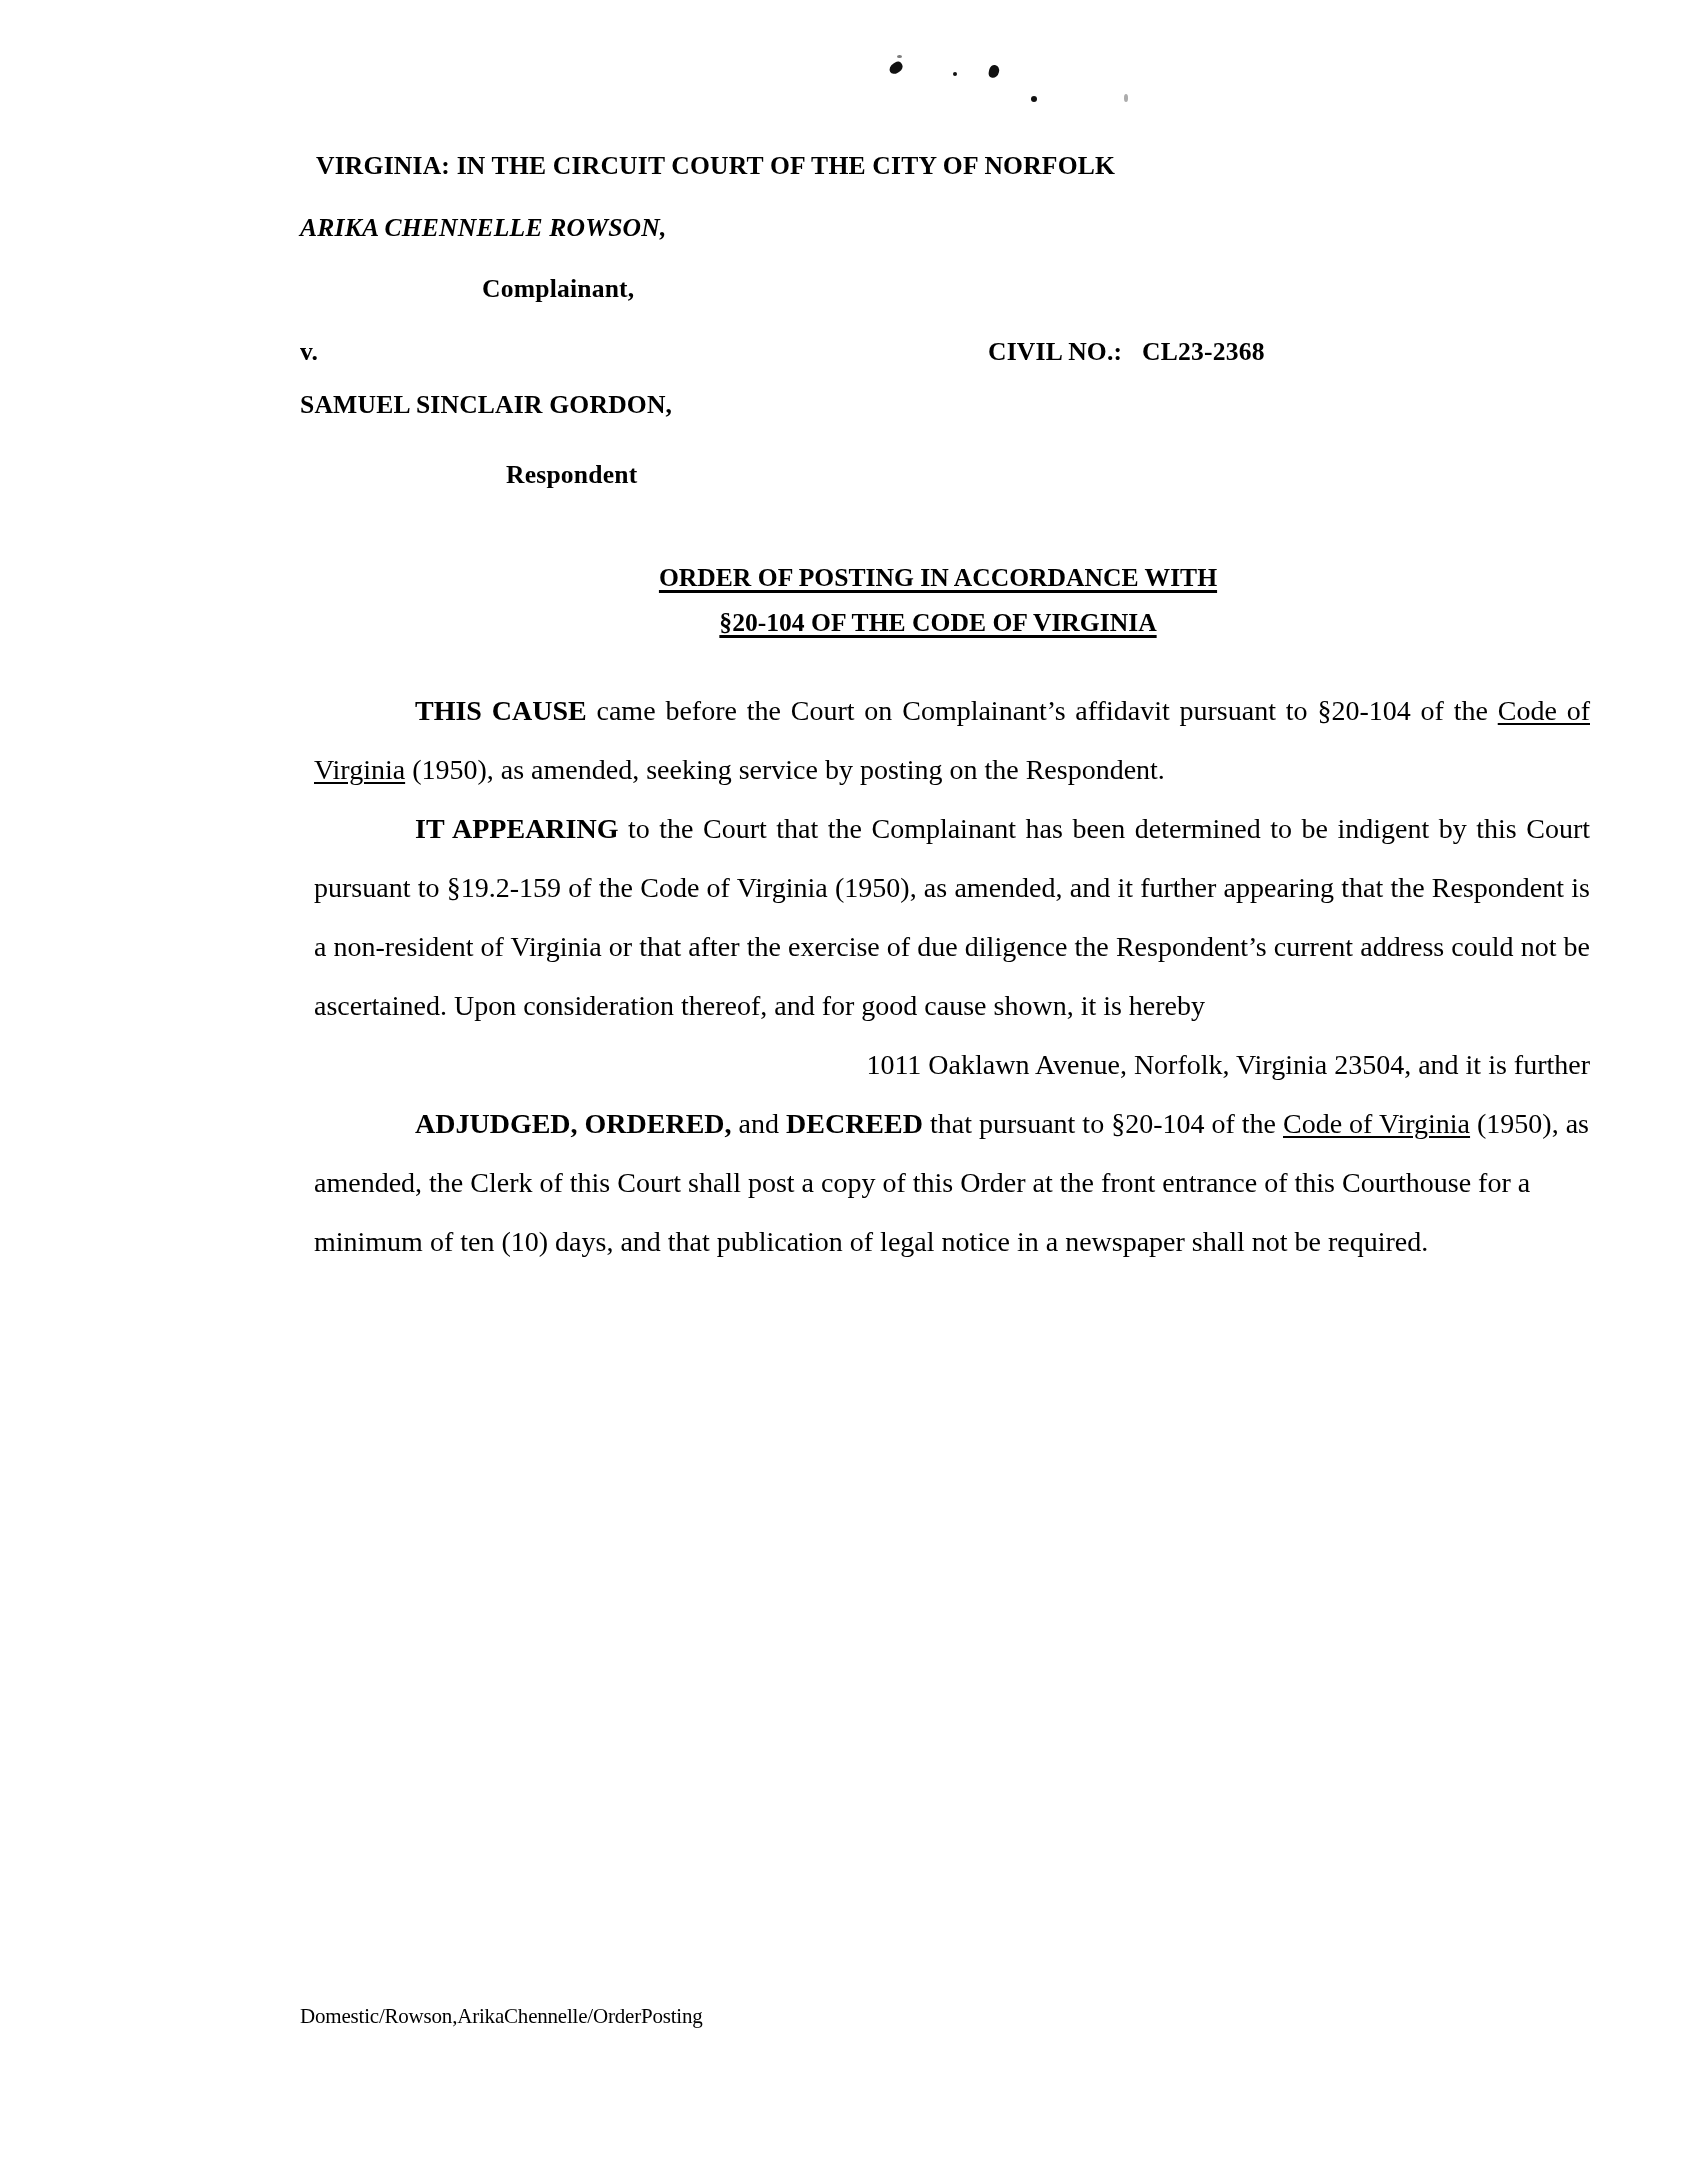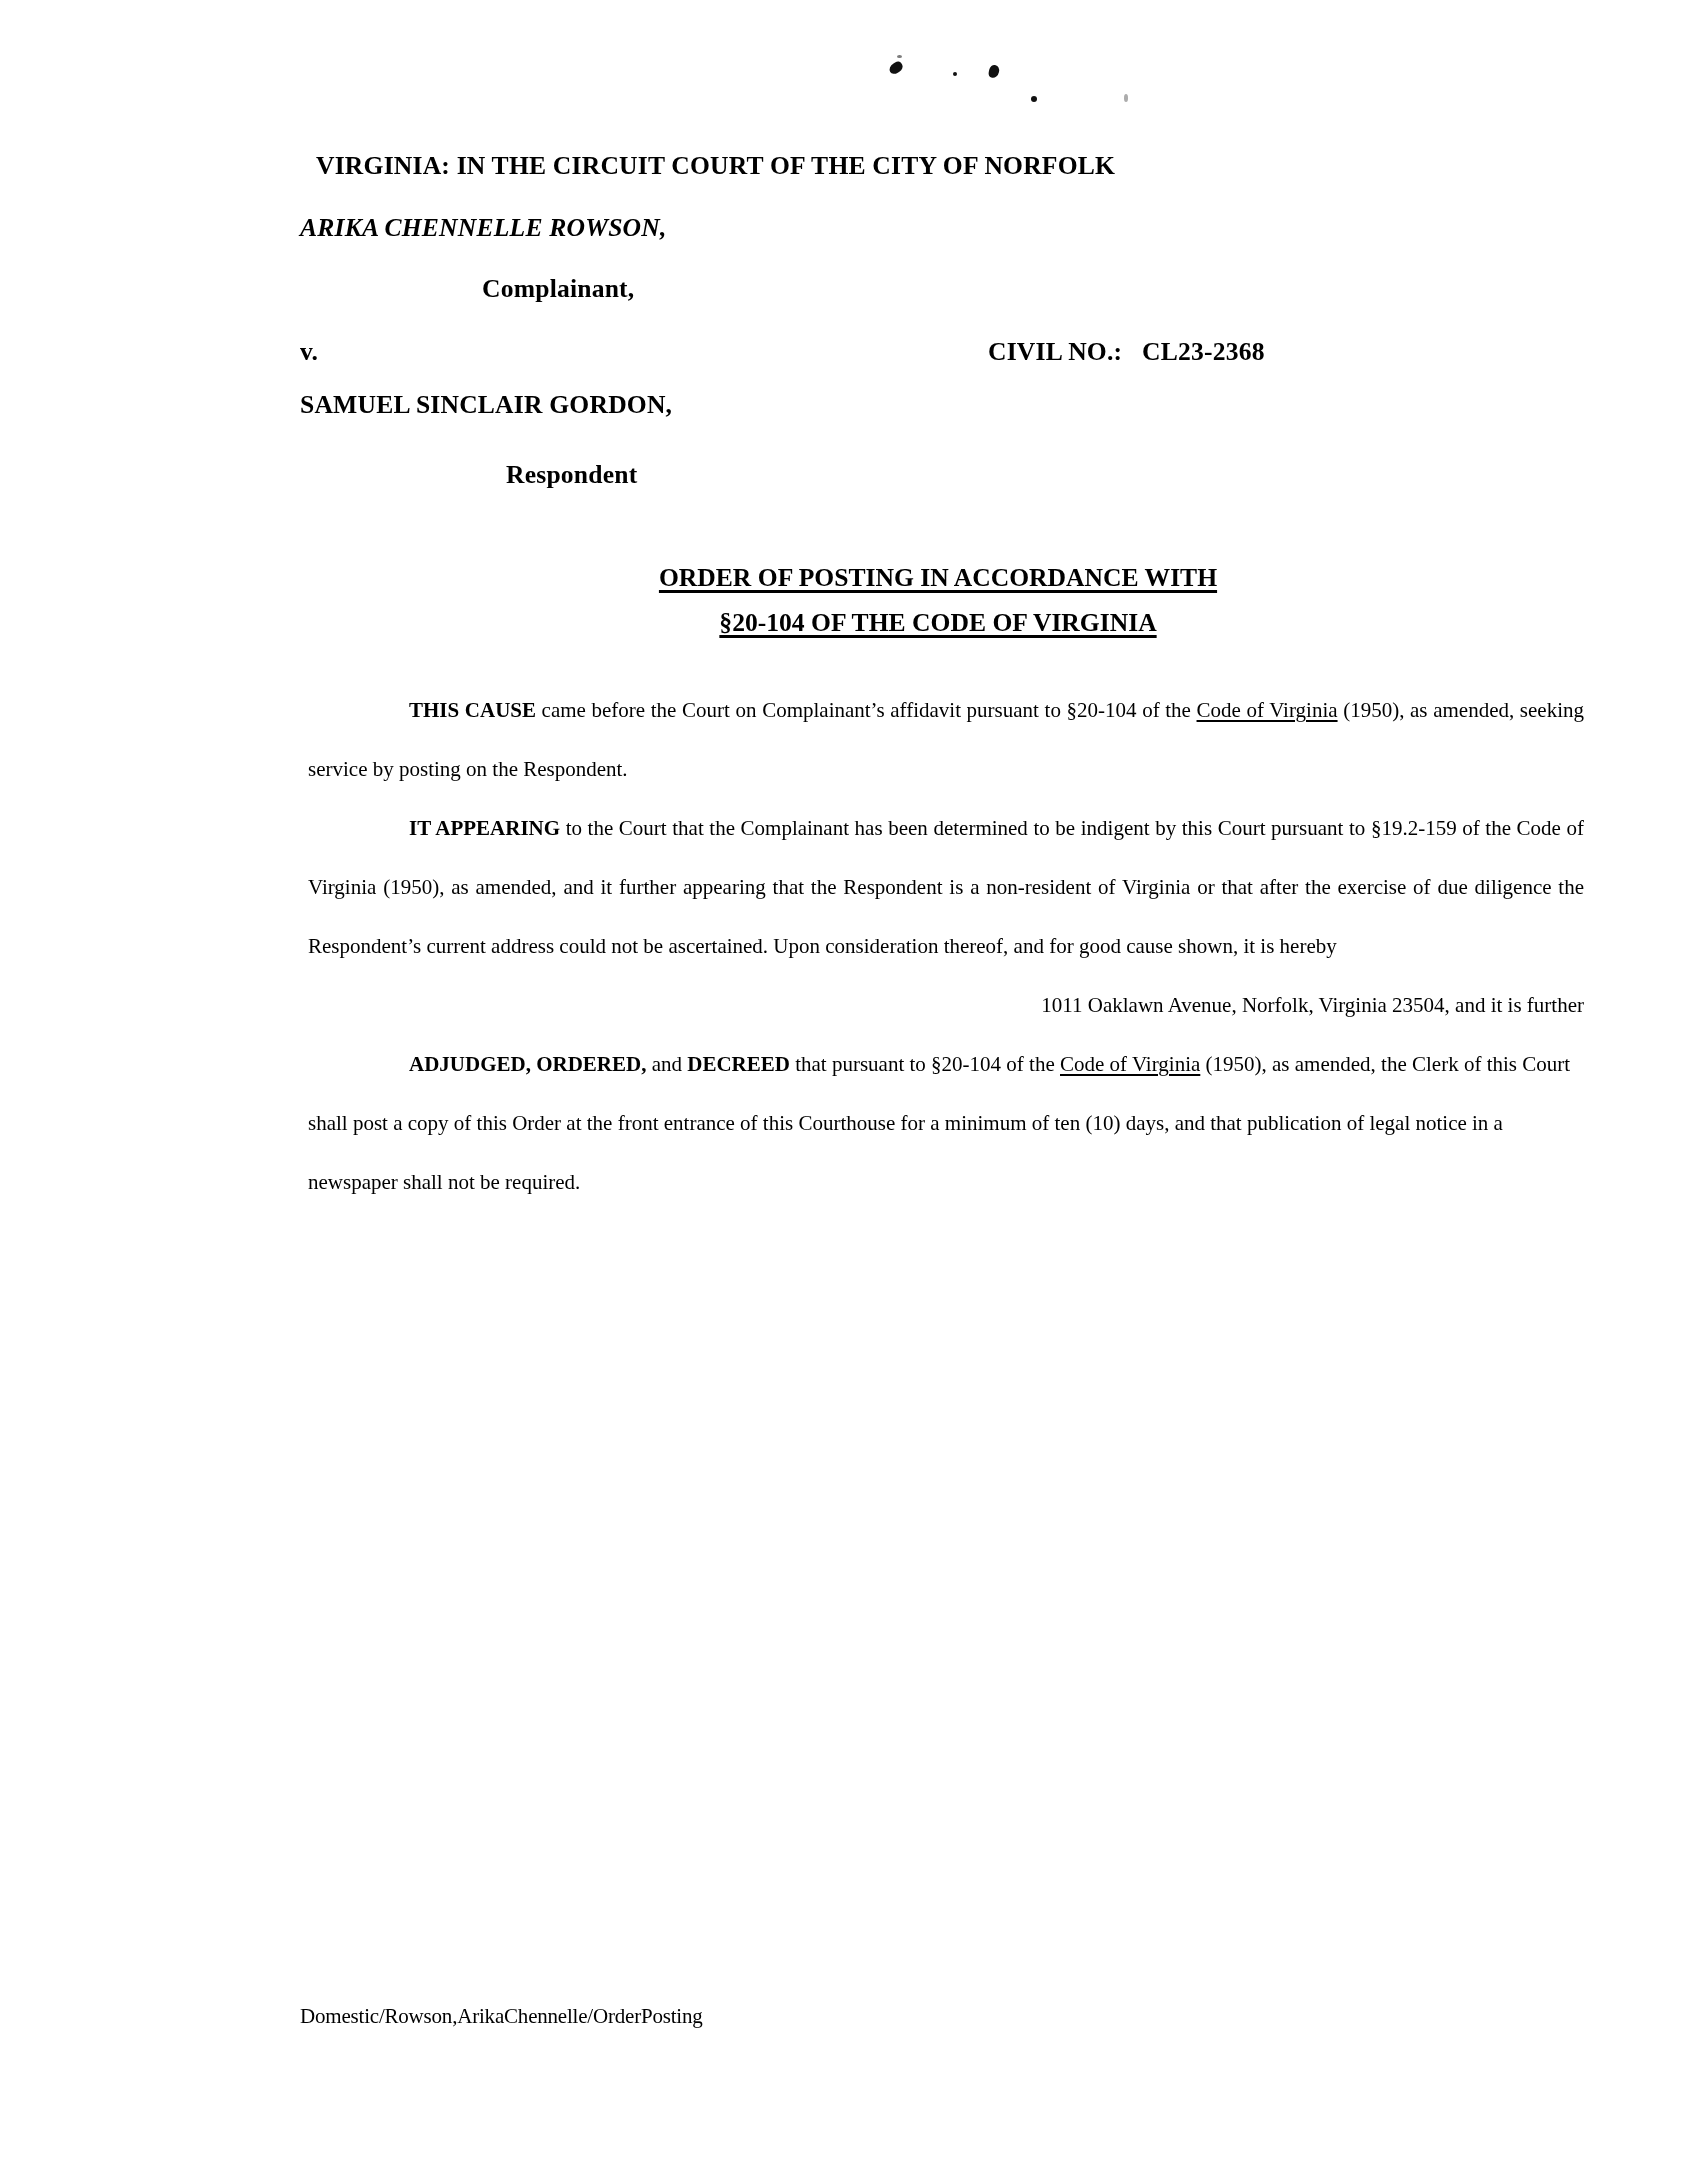--- a/index.html
+++ b/index.html
@@ -64,24 +64,24 @@
     font-weight: bold;
     font-size: 25.6px;
     line-height: 1;
   }
   .doc-title .u { text-decoration: underline; text-underline-offset: 4.3px; text-decoration-thickness: 2.6px; }
   .title-l1 { top: 549px; margin-top: 16px; }
   .title-l2 { top: 610px; }
 
   .body {
     position: absolute;
-    left: 8px;
+    left: 14px;
     top: 681px;
     width: 1276px;
-    font-size: 21px;
+    font-size: 28px;
     line-height: 59px;
     text-align: justify;
     text-justify: inter-word;
   }
   .body p {
     margin: 0 0 0 0;
     text-indent: 101px;
   }
   .body p + p { margin-top: 0; }
   .body b { font-weight: bold; }

